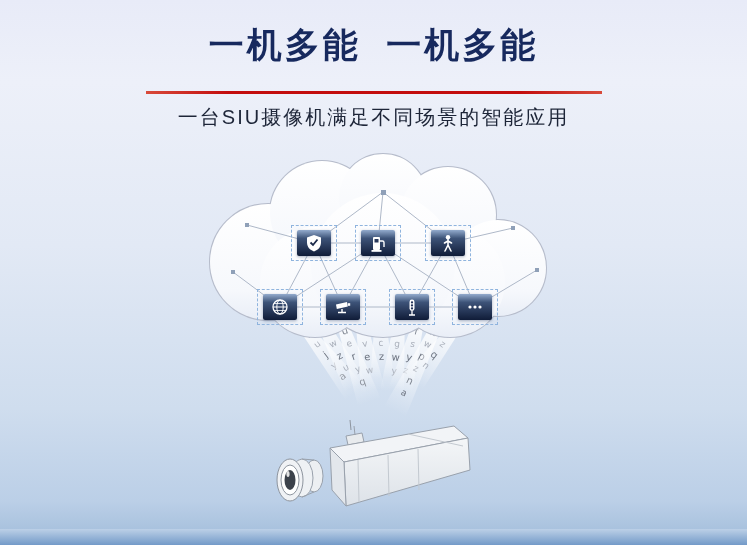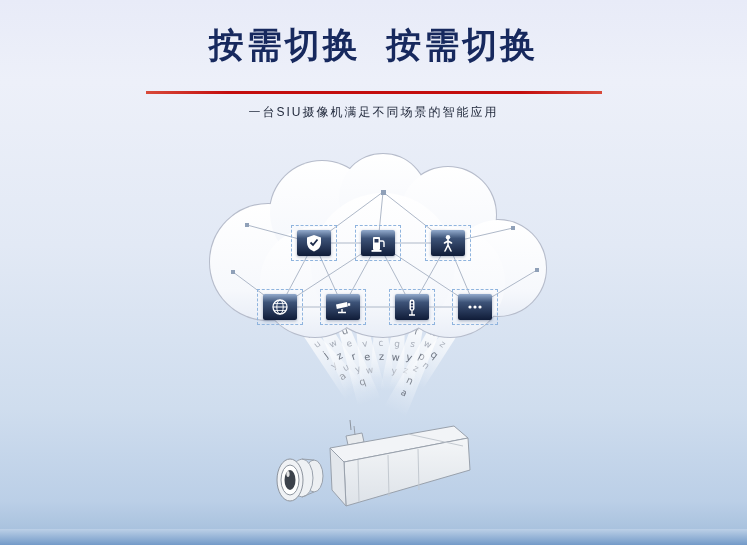--- a/index.html
+++ b/index.html
@@ -16,21 +16,21 @@
   .header{position:absolute;top:0;left:0;width:100%;text-align:center;}
   .title{
     margin-top:22px;font-size:35px;font-weight:bold;letter-spacing:3px;
     color:var(--title-color);white-space:pre;
   }
   .divider{
     width:456px;height:3px;margin:22px auto 0;
     background:linear-gradient(90deg,#d84a3a,var(--accent-red) 18%,var(--accent-red) 82%,#d84a3a);
   }
   .subtitle{
-    margin-top:10px;font-size:12px;letter-spacing:2px;color:var(--subtitle-color);white-space:pre;
+    margin-top:10px;font-size:20px;letter-spacing:2px;color:var(--subtitle-color);white-space:pre;
   }
   .abs{position:absolute;}
   
   .icon-slot{
     position:absolute;width:46px;height:36px;
     border:1px dashed #8fb4de;
     display:flex;align-items:center;justify-content:center;
   }
   .tile{
     width:34px;height:26px;border-radius:2px;
@@ -54,21 +54,21 @@
     position:absolute;left:0;bottom:0;width:100%;height:16px;
     background:linear-gradient(180deg,#bcd0e7,#739ac8);
   }
 </style>
 </head>
 <body>
 
 <div class="stage">
 
   <div class="header">
-    <div class="title">按需切换  按需切换</div>
+    <div class="title">一机多能  一机多能</div>
     <div class="divider"></div>
     <div class="subtitle">一台SIU摄像机满足不同场景的智能应用</div>
   </div>
 
   <div>
       <div class="stream" style="left: 288px; top: 322px; transform: rotate(-38deg);">
         <span>b</span>
         <span>u</span>
         <span>j</span>
         <span>y</span>

